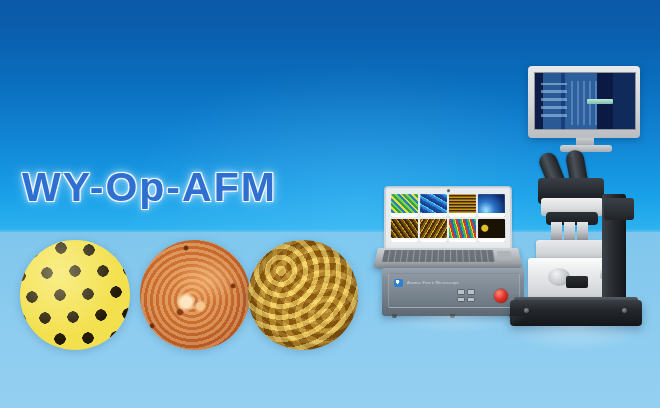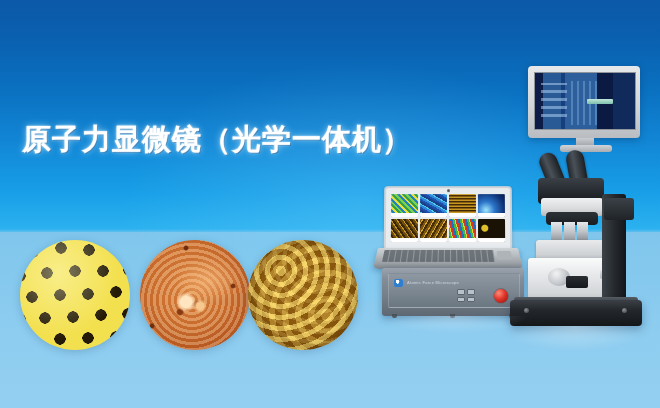--- a/index.html
+++ b/index.html
@@ -259,21 +259,21 @@
 </head>
 <body>
 
 <div id="banner">
 
   <div class="bg-top"></div>
   <div class="bg-bottom"></div>
   <div class="bg-seam"></div>
   <div class="bg-glow"></div>
 
-  <div class="headline">原子力显微镜（光学一体机）</div>
+  <div class="model">WY-Op-AFM</div>
 
   <div class="sample sample-1">
     <div class="dots"></div>
     <div class="tex"></div>
   </div>
   <div class="sample sample-2"></div>
   <div class="sample sample-3">
     <div class="vign"></div>
   </div>
 

